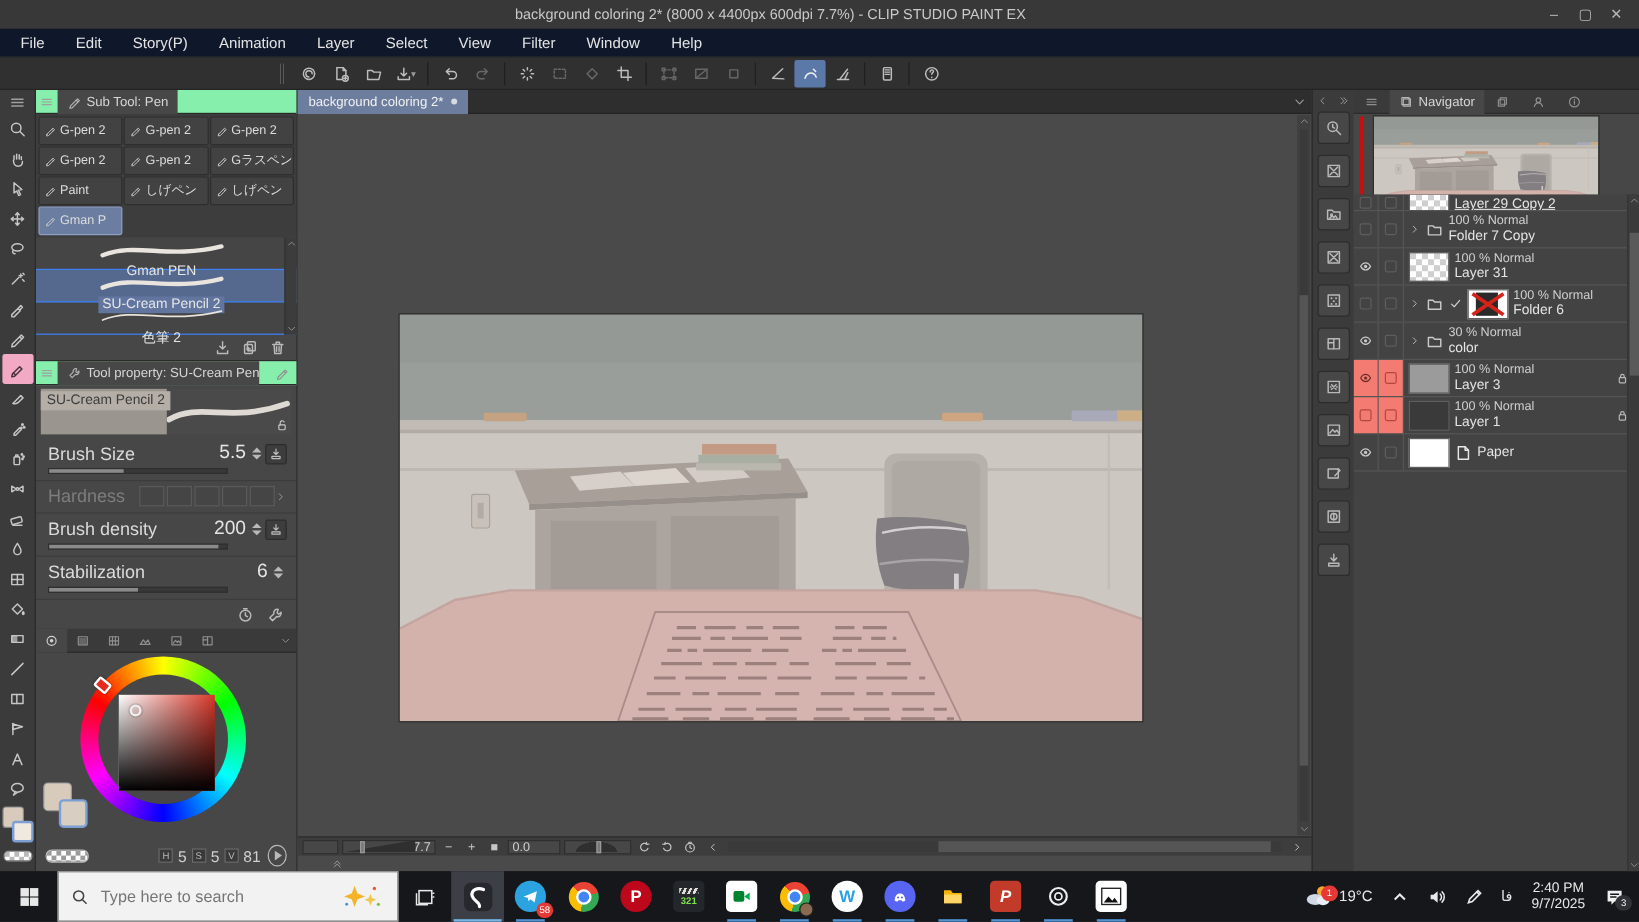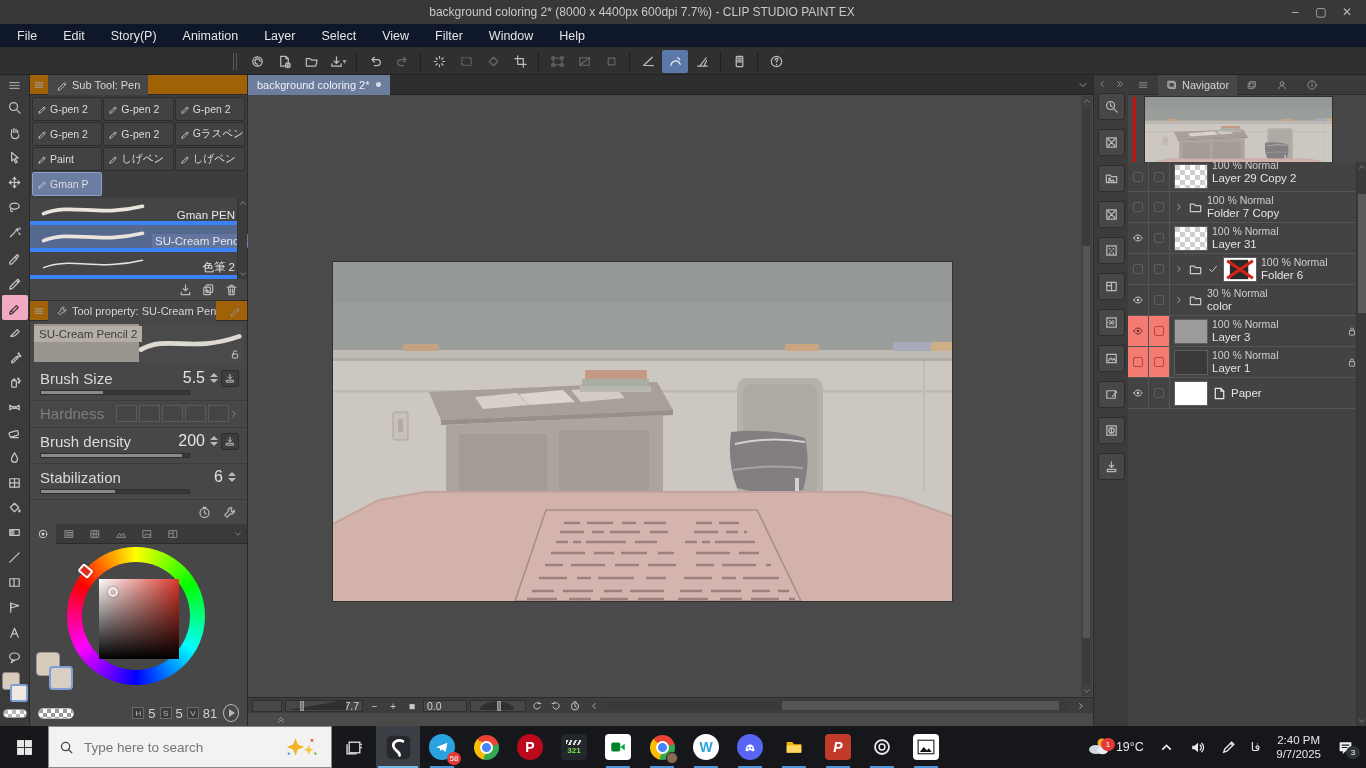--- a/index.html
+++ b/index.html
@@ -48,34 +48,34 @@
   .tool.t-menu{height:20px;color:#9f9f9f;}
   .strip-colors{position:relative;width:28px;height:34px;margin-top:2px;}
   .strip-colors .sw{position:absolute;width:18px;height:18px;border-radius:3px;border:1px solid #8a8a8a;}
   .strip-colors .fg{left:1px;top:0;background:#d9cbbc;}
   .strip-colors .bg{left:9px;top:12px;background:#efe9df;border:2px solid #7d9fd4;}
   .strip-checker{width:24px;height:9px;border:1px solid #9a9a9a;border-radius:4px;margin-top:3px;
     background:repeating-conic-gradient(#fff 0 25%,#b9b9b9 0 50%) 0 0/8px 8px;}
 
   
   #leftpanel{position:absolute;left:30px;top:0;width:218px;height:651px;background:#474747;border-right:1px solid #2a2a2a;}
-  .phead{height:20px;background:#a16207;display:flex;align-items:center;border-bottom:1px solid #2b2b2b;}
+  .phead{height:20px;background:#86efac;display:flex;align-items:center;border-bottom:1px solid #2b2b2b;}
   .phead .pmenu{width:18px;color:#9f9f9f;display:flex;justify-content:center;}
   .ptab{height:20px;background:#474747;display:flex;align-items:center;gap:4px;padding:0 8px;
     font-size:11px;color:#d6d6d6;white-space:nowrap;overflow:hidden;}
   .ptab .ico{color:#b5b5b5;}
 
   
   #subtool-grid{display:grid;grid-template-columns:repeat(3,1fr);gap:1px;padding:2px;background:#3d3d3d;}
   .stbtn{height:24px;background:#424242;border:1px solid #2e2e2e;border-radius:2px;display:flex;align-items:center;
     gap:3px;padding:0 4px;font-size:10.5px;color:#dcdcdc;overflow:hidden;white-space:nowrap;}
   .stbtn .ico{color:#c9c9c9;flex:0 0 auto;}
   .stbtn.selected{background:#6b7da1;border-color:#8da0c4;}
   #brush-list{position:relative;background:#454545;}
-  .brow{height:27px;display:flex;align-items:flex-end;border-bottom:4px solid #3b82f6;padding:0 12px 0 4px;}
+  .brow{height:27px;display:flex;align-items:center;border-bottom:1px solid #3b82f6;padding:0 12px 0 4px;flex-direction:column;}
   .brow .bstroke{flex:1;}
   .brow .bname{font-size:11.5px;color:#e6e6e6;white-space:nowrap;}
   .brow.selected{background:#55688e;}
   .brow.selected .bname{background:#61759f;padding:1px 3px;}
   #brush-scroll{position:absolute;right:0;top:0;width:10px;height:100%;background:#3c3c3c;border-left:1px solid #333;
     display:flex;flex-direction:column;justify-content:space-between;align-items:center;color:#8f8f8f;}
   .subtool-foot{height:22px;display:flex;align-items:center;justify-content:flex-end;gap:8px;padding:0 8px;color:#b9b9b9;border-bottom:1px solid #2b2b2b;}
 
   
   .tp-preview{height:38px;margin:3px 4px;position:relative;background:#4a4a4a;display:flex;}
@@ -219,21 +219,21 @@
   .th-darkgray{background:#3a3a3a;}
   .th-white{background:#fff;}
   .th-redx{background:#fff;position:relative;}
   .th-redx svg{position:absolute;inset:0;width:100%;height:100%;}
   .ltext{display:flex;flex-direction:column;justify-content:center;line-height:13px;overflow:hidden;}
   .lpct{font-size:10.5px;color:#cfcfcf;white-space:nowrap;}
   .lname{font-size:11.5px;color:#e4e4e4;white-space:nowrap;}
   .lexp{color:#b9b9b9;flex:0 0 auto;}
   .lfold{color:#c9c9c9;flex:0 0 auto;}
   .llock{margin-left:auto;color:#b9b9b9;flex:0 0 auto;padding-right:4px;}
-  .lrow.cut{height:30px;}
+  .lrow.cut{height:14px;text-decoration:underline;}
   .lrow.cut .ltext{margin-top:-9px;}
   #layer-scroll{position:absolute;right:0;top:87px;bottom:0;width:10px;background:#3c3c3c;border-left:1px solid #333;
     display:flex;flex-direction:column;justify-content:space-between;align-items:center;color:#8f8f8f;z-index:4;}
   #layer-scroll .strack{flex:1;width:8px;background:#3a3a3a;position:relative;}
   #layer-scroll .shandle{position:absolute;left:0;right:0;top:4%;height:22%;background:#5a5a5a;}
 
   
   #taskbar{position:absolute;left:0;bottom:0;width:1366px;height:42px;background:#15171b;display:flex;align-items:stretch;}
   .tk-start{width:48px;display:flex;align-items:center;justify-content:center;}
   #tk-search{width:284px;background:#f2f2f2;border:1px solid #888;display:flex;align-items:center;gap:8px;padding:0 10px;}

